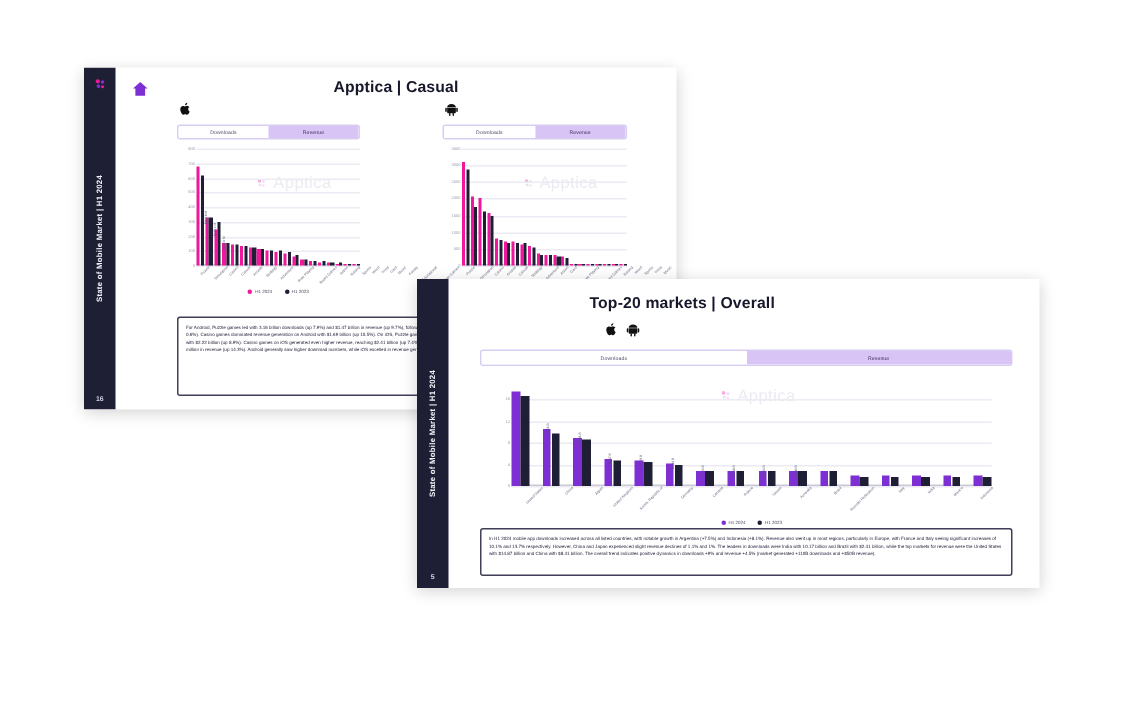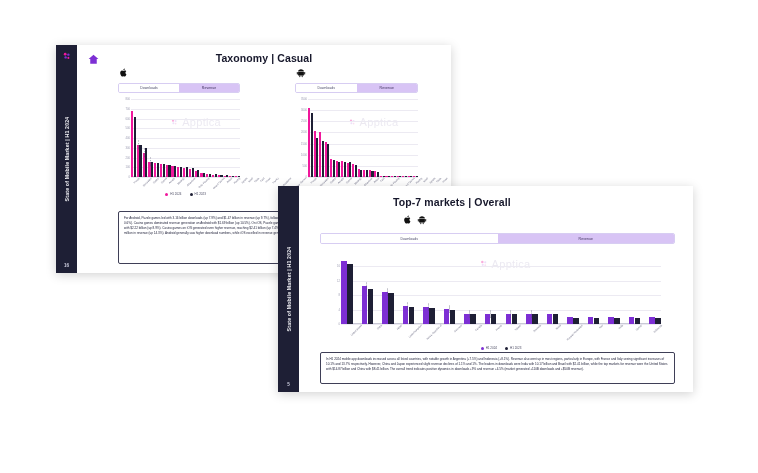--- a/index.html
+++ b/index.html
@@ -178,21 +178,21 @@
       <div class="sb-vtext">State of Mobile Market | H1 2024</div>
       <div class="sb-page">16</div>
     </div>
 
     <div class="body">
 
       <svg class="home-icon" viewBox="0 0 24 24">
         <path d="M12 3 L21 11 H18 V20 H6 V11 H3 Z" fill="#7d2fd4"></path>
       </svg>
 
-      <div class="slide-title">Taxonomy | Casual</div>
+      <div class="slide-title">Apptica | Casual</div>
 
       <svg class="plat-icon" style="left:42px;top:22px;width:9px;height:11px" viewBox="0 0 24 24">
         <path d="M17.2 12.8c0-2.6 2.1-3.8 2.2-3.9-1.2-1.8-3.1-2-3.8-2-1.6-.2-3.1.9-3.9.9-.8 0-2.1-.9-3.4-.9-1.8 0-3.4 1-4.3 2.6-1.8 3.2-.5 7.9 1.3 10.5.9 1.3 1.9 2.7 3.2 2.6 1.3-.05 1.8-.85 3.4-.85 1.6 0 2 .85 3.4.8 1.4-.02 2.3-1.3 3.2-2.6 1-1.5 1.4-2.9 1.4-3-.03-.02-2.7-1.05-2.7-4.15z" fill="#111"></path>
         <path d="M14.6 4.4c.7-.85 1.2-2.05 1.05-3.25-1.0.05-2.25.7-2.98 1.55-.65.75-1.23 1.97-1.07 3.13 1.13.09 2.28-.57 3-1.43z" fill="#111"></path>
       </svg>
 
       <div class="tabs" style="left:41px;top:38px;width:122px;">
         <div class="tab">Downloads</div>
         <div class="tab active">Revenue</div>
       </div>
@@ -505,21 +505,21 @@
 
   <div class="slide front">
 
     <div class="sidebar">
       <div class="sb-vtext">State of Mobile Market | H1 2024</div>
       <div class="sb-page">5</div>
     </div>
 
     <div class="body">
 
-      <div class="slide-title">Top-7 markets | Overall</div>
+      <div class="slide-title">Top-20 markets | Overall</div>
 
       <div class="plat-row" style="left:104px;top:28px;">
         <svg style="width:9px;height:11px" viewBox="0 0 24 24">
           <path d="M17.2 12.8c0-2.6 2.1-3.8 2.2-3.9-1.2-1.8-3.1-2-3.8-2-1.6-.2-3.1.9-3.9.9-.8 0-2.1-.9-3.4-.9-1.8 0-3.4 1-4.3 2.6-1.8 3.2-.5 7.9 1.3 10.5.9 1.3 1.9 2.7 3.2 2.6 1.3-.05 1.8-.85 3.4-.85 1.6 0 2 .85 3.4.8 1.4-.02 2.3-1.3 3.2-2.6 1-1.5 1.4-2.9 1.4-3-.03-.02-2.7-1.05-2.7-4.15z" fill="#111"></path>
           <path d="M14.6 4.4c.7-.85 1.2-2.05 1.05-3.25-1.0.05-2.25.7-2.98 1.55-.65.75-1.23 1.97-1.07 3.13 1.13.09 2.28-.57 3-1.43z" fill="#111"></path>
         </svg>
         <svg style="width:10px;height:11px" viewBox="0 0 24 24">
           <path d="M5 10.5h14v7.2a1.3 1.3 0 0 1-1.3 1.3H6.3A1.3 1.3 0 0 1 5 17.7z" fill="#111"></path>
           <rect x="2" y="10.5" width="2.4" height="6.5" rx="1.2" fill="#111"></rect>
           <rect x="19.6" y="10.5" width="2.4" height="6.5" rx="1.2" fill="#111"></rect>

